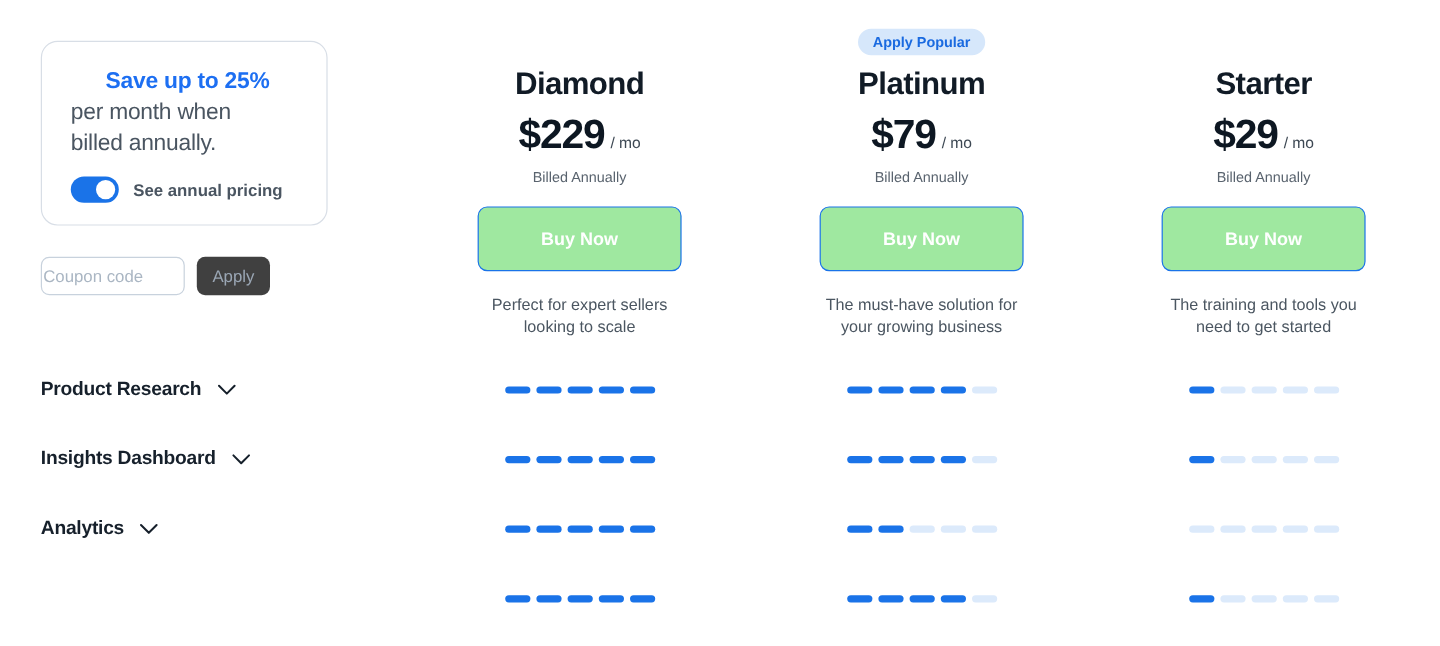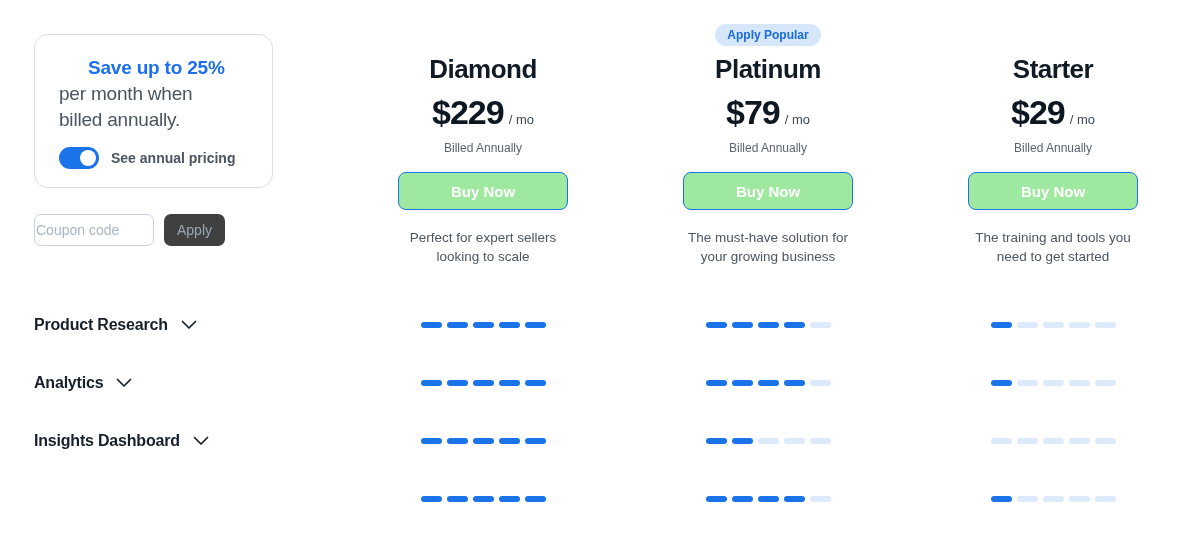--- a/index.html
+++ b/index.html
@@ -100,21 +100,21 @@
     letter-spacing: -1px;
   }
   .per {
     font-size: 13px; color: #3d4853; margin-left: 5px;
   }
   .billed {
     font-size: 12px; color: #59636e; margin-top: 9px;
   }
   .buy-btn {
     display: block;
-    width: 170px; height: 38px; margin: 17px auto 0;
+    width: 170px; height: 54px; margin: 17px auto 0;
     background: #9fe8a0;
     border: 1.5px solid #1a73e8;
     border-radius: 8px;
     color: #ffffff;
     font-family: "Liberation Sans", sans-serif;
     font-size: 15px; font-weight: bold;
     cursor: pointer;
   }
   .plan-desc {
     margin-top: 18px; font-size: 13.5px; color: #4b5661;
@@ -171,29 +171,29 @@
   <div class="feature-list">
       <div class="feature-item">
         <span class="feature-name">Product Research</span>
         <span style="display: flex;">
           <svg width="16" height="10" viewBox="0 0 16 10" class="chev">
             <path d="M1.5 1.5 L8 8 L14.5 1.5" fill="none" stroke="#16202b" stroke-width="1.7" stroke-linecap="round" stroke-linejoin="round"></path>
           </svg>
         </span>
       </div>
       <div class="feature-item">
-        <span class="feature-name">Analytics</span>
+        <span class="feature-name">Insights Dashboard</span>
         <span style="display: flex;">
           <svg width="16" height="10" viewBox="0 0 16 10" class="chev">
             <path d="M1.5 1.5 L8 8 L14.5 1.5" fill="none" stroke="#16202b" stroke-width="1.7" stroke-linecap="round" stroke-linejoin="round"></path>
           </svg>
         </span>
       </div>
       <div class="feature-item">
-        <span class="feature-name">Insights Dashboard</span>
+        <span class="feature-name">Analytics</span>
         <span style="display: flex;">
           <svg width="16" height="10" viewBox="0 0 16 10" class="chev">
             <path d="M1.5 1.5 L8 8 L14.5 1.5" fill="none" stroke="#16202b" stroke-width="1.7" stroke-linecap="round" stroke-linejoin="round"></path>
           </svg>
         </span>
       </div>
       <div class="feature-item"></div>
     </div>
 
   <div class="plans">

